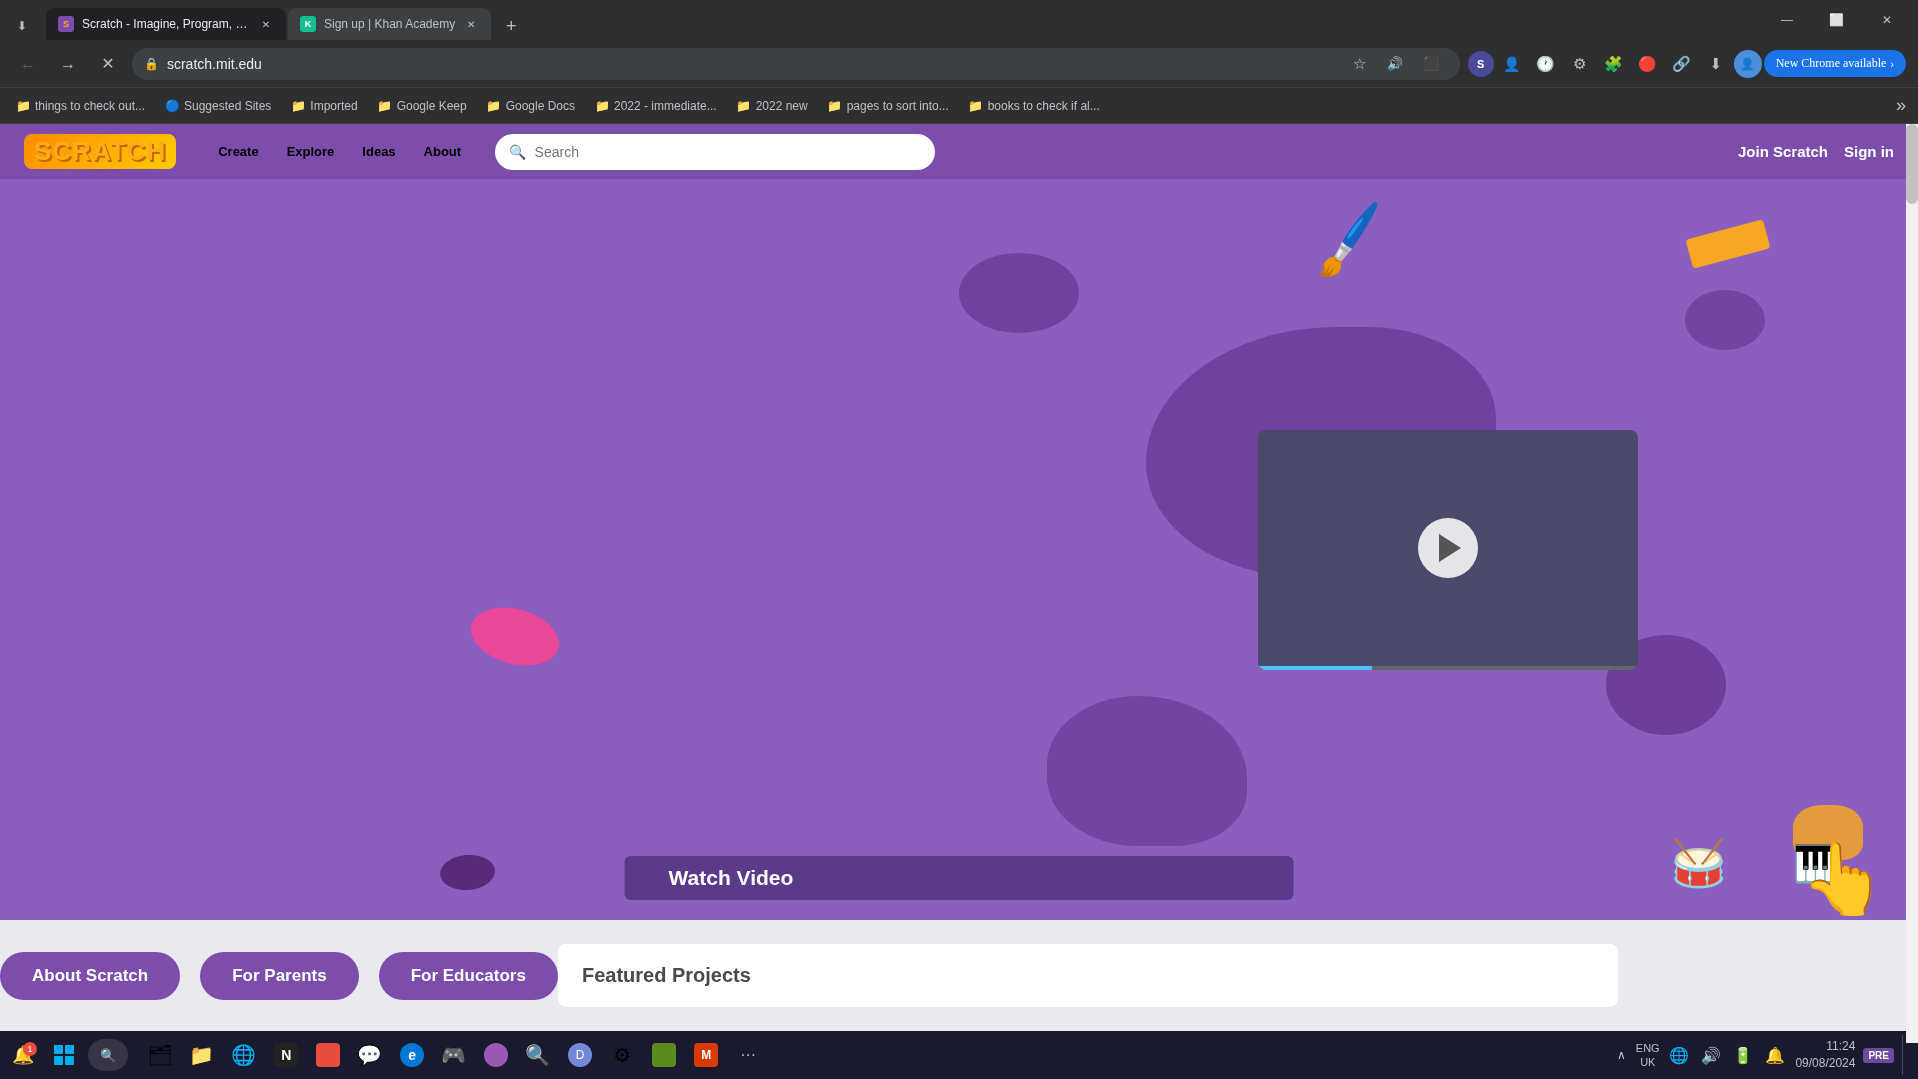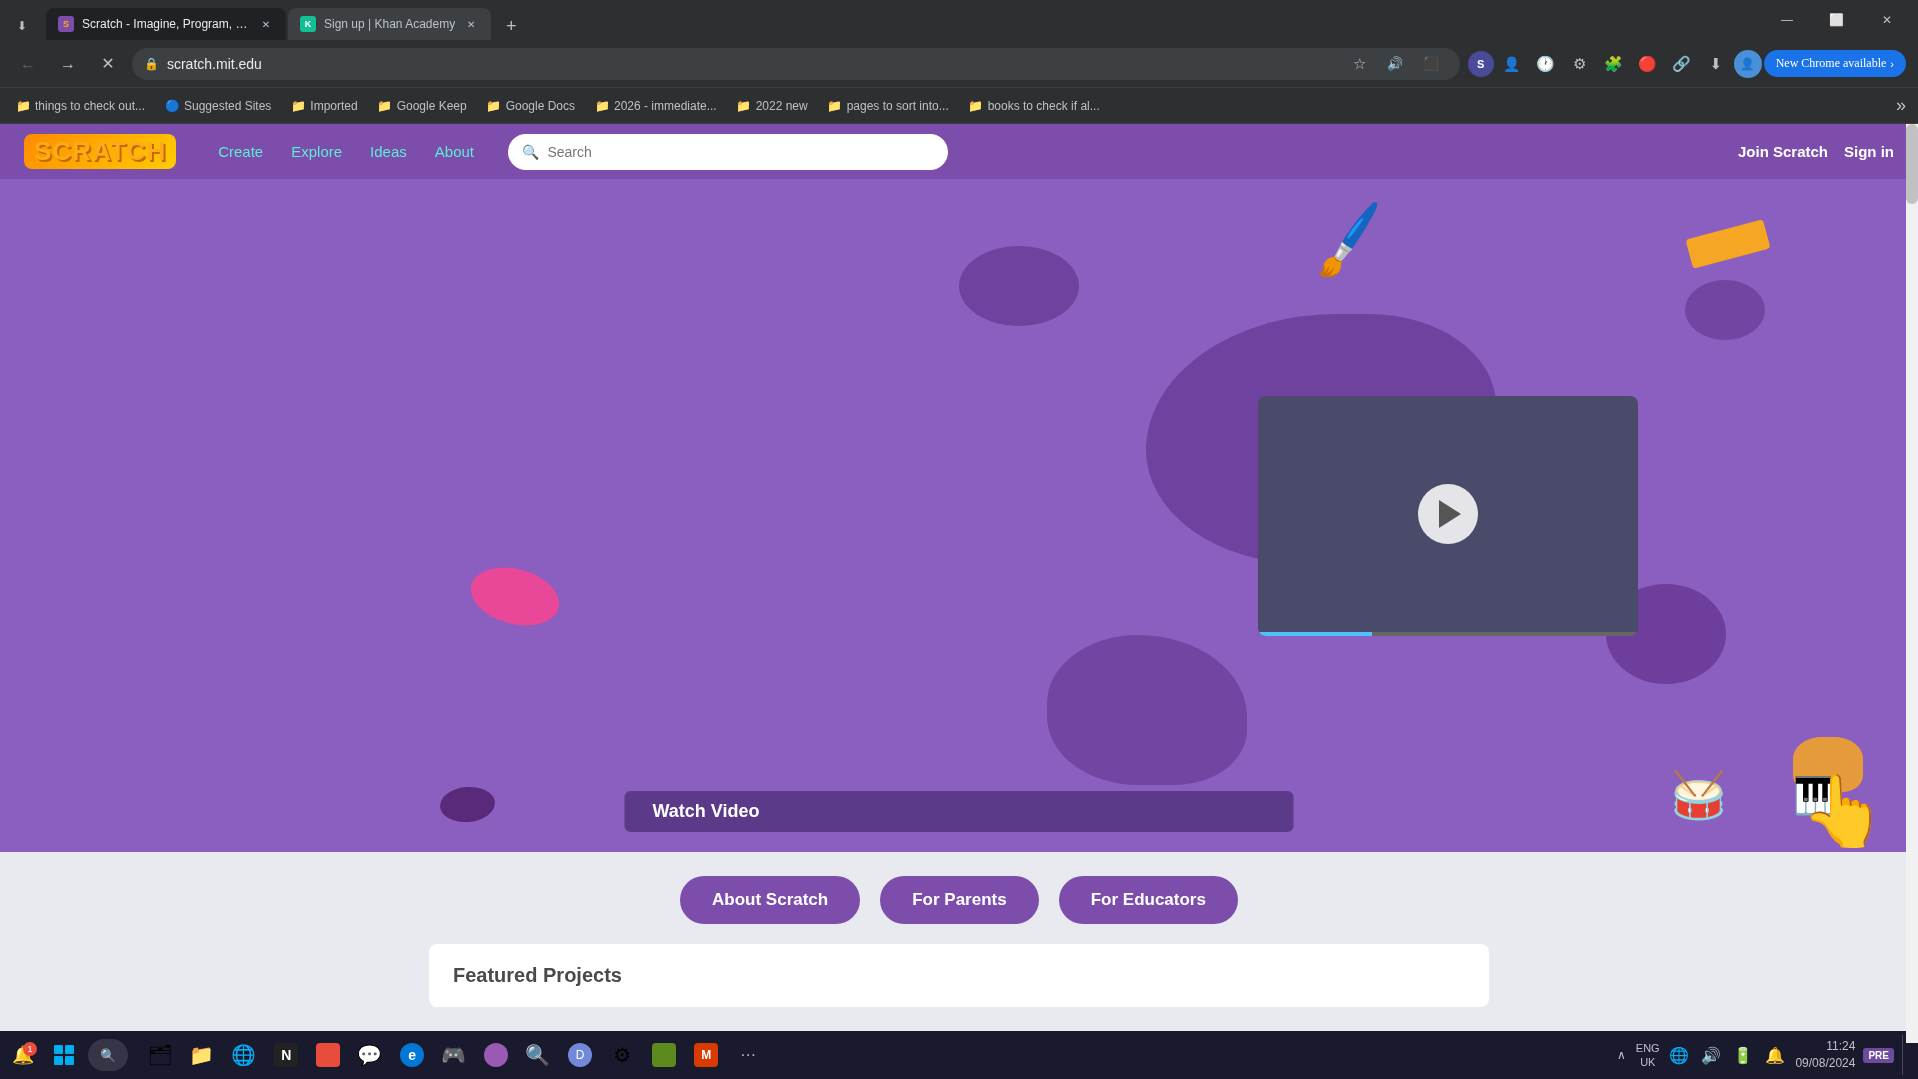--- a/index.html
+++ b/index.html
@@ -271,23 +271,23 @@
       border-radius: 8px;
       padding: 2px 10px;
       background: linear-gradient(135deg, #ff8c00, #ffcc00);
     }
     .nav-links {
       display: flex;
       gap: 8px;
       margin-left: 8px;
     }
     .nav-link {
-      color: #5eead4;
-      font-size: 15px;
-      font-weight: 400;
+      color: #000000;
+      font-size: 13px;
+      font-weight: 700;
       padding: 6px 10px;
       border-radius: 4px;
       cursor: pointer;
       text-decoration: none;
     }
     .search-bar {
       flex: 1;
       max-width: 440px;
       height: 36px;
       background: white;
@@ -433,36 +433,35 @@
       height: 100%;
       background: #4fc3f7;
     }
     .watch-video-label {
       position: absolute;
       bottom: -44px;
       left: 50%;
       transform: translateX(-50%);
       background: #5c3a8a;
       color: white;
-      font-size: 18px;
+      font-size: 21px;
       font-weight: 700;
-      padding: 10px 28px;
+      padding: 10px 44px;
       border-radius: 6px;
       white-space: nowrap;
       cursor: pointer;
     }
 
     
     .lower-section {
       background: #e9e9f0;
-      padding: 24px 12px;
-      display: flex;
-      flex-direction: column;
-      align-items: center;
-      gap: 20px;
+      padding: 24px 0;
+      display: flex;
+      flex-direction: row;
+      align-items: center;
     }
     .pill-buttons {
       display: flex;
       gap: 20px;
       justify-content: center;
     }
     .pill-btn {
       background: #7c4dab;
       color: white;
       border: none;
@@ -753,21 +752,21 @@
     <div class="bookmark-item">
       <span class="bookmark-icon">📁</span>
       <span>Google Keep</span>
     </div>
     <div class="bookmark-item">
       <span class="bookmark-icon">📁</span>
       <span>Google Docs</span>
     </div>
     <div class="bookmark-item">
       <span class="bookmark-icon">📁</span>
-      <span>2026 - immediate...</span>
+      <span>2022 - immediate...</span>
     </div>
     <div class="bookmark-item">
       <span class="bookmark-icon">📁</span>
       <span>2022 new</span>
     </div>
     <div class="bookmark-item">
       <span class="bookmark-icon">📁</span>
       <span>pages to sort into...</span>
     </div>
     <div class="bookmark-item">

